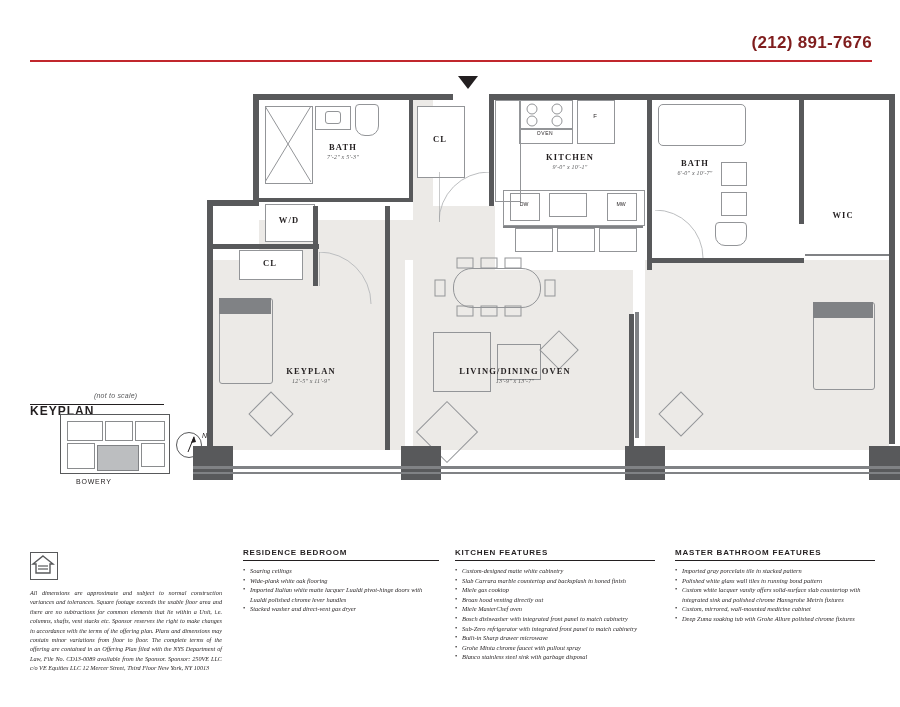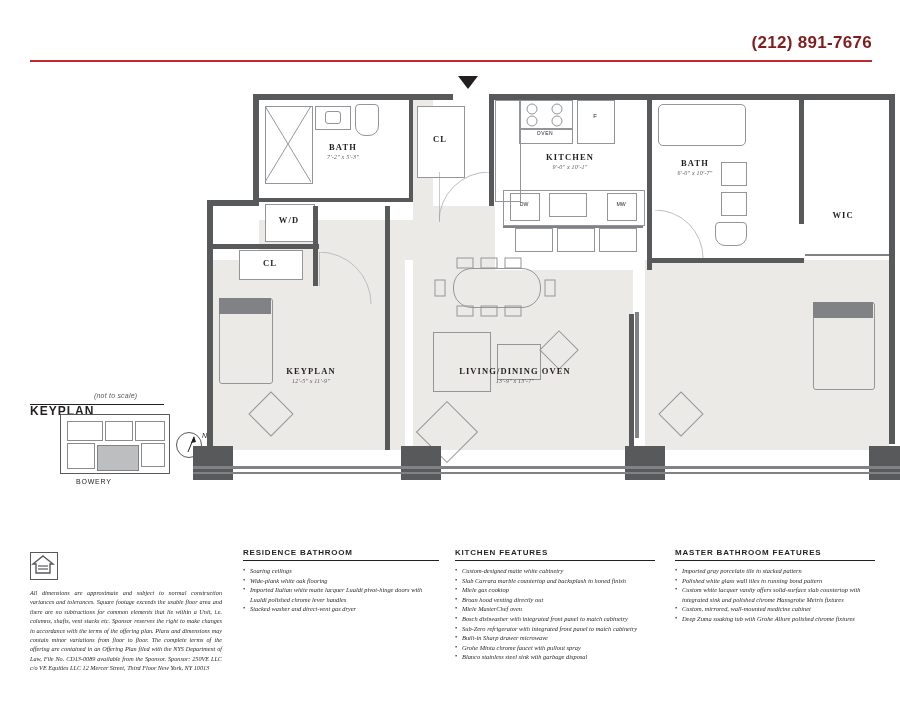--- a/index.html
+++ b/index.html
@@ -287,21 +287,21 @@
   <div class="eho">
     <svg width="24" height="24" viewBox="0 0 24 24">
       <polygon points="12,3 22,11 19,11 19,20 5,20 5,11 2,11" fill="none" stroke="#58595b" stroke-width="1.4"></polygon>
       <line x1="7" y1="13" x2="17" y2="13" stroke="#58595b" stroke-width="1.2"></line>
       <line x1="7" y1="16" x2="17" y2="16" stroke="#58595b" stroke-width="1.2"></line>
     </svg>
   </div>
   <div class="legal">All dimensions are approximate and subject to normal construction variances and tolerances. Square footage exceeds the usable floor area and there are no subtractions for common elements that lie within a Unit, i.e. columns, shafts, vent stacks etc. Sponsor reserves the right to make changes in accordance with the terms of the offering plan. Plans and dimensions may contain minor variations from floor to floor. The complete terms of the offering are contained in an Offering Plan filed with the NYS Department of Law, File No. CD13-0089 available from the Sponsor. Sponsor: 250VE LLC c/o VE Equities LLC 12 Mercer Street, Third Floor New York, NY 10013</div>
 
   <div class="col" id="col-res">
-    <h3>RESIDENCE BATHROOM</h3>
+    <h3>RESIDENCE BEDROOM</h3>
     <div class="hr"></div>
     <ul>
       <li>Soaring ceilings</li>
       <li>Wide-plank white oak flooring</li>
       <li>Imported Italian white matte lacquer Lualdi pivot-hinge doors with Lualdi polished chrome lever handles</li>
       <li>Stacked washer and direct-vent gas dryer</li>
     </ul>
   </div>
 
   <div class="col" id="col-bath">

